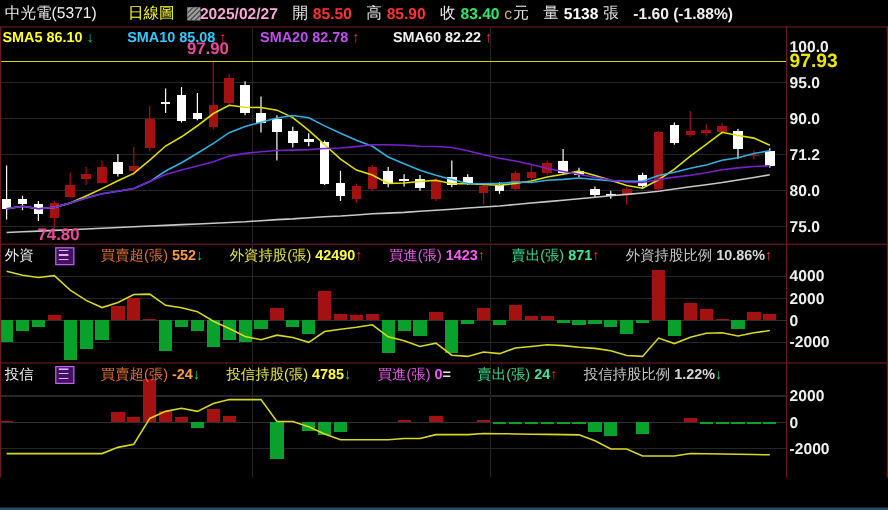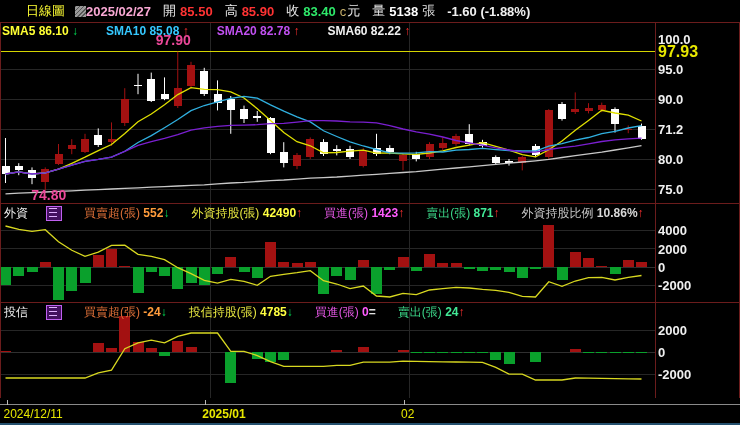--- a/index.html
+++ b/index.html
@@ -55,20 +55,21 @@
   .xlab.bold{font-weight:bold;}
   #bottomedge{position:absolute;left:0;top:423px;width:740px;height:2px;background:#24506e;}
   .lborder{position:absolute;left:0;top:22px;width:1px;height:376px;background:#6b1c1c;z-index:4;}
 </style>
 </head>
 <body>
 
 <div id="app">
 
   <div id="titlebar">
+    <span class="t-name">中光電(5371)</span>
     <span class="t-type">日線圖</span>
     <span class="t-styleicon"></span>
     <span class="t-date">2025/02/27</span>
     <span class="t-lab">開</span>
     <span class="t-open">85.50</span>
     <span class="t-lab">高</span>
     <span class="t-high">85.90</span>
     <span class="t-lab">收</span>
     <span class="t-close">83.40</span>
     <span class="t-flag">c</span>
@@ -289,20 +290,21 @@
   </div>
 
   <div id="trust-zone" class="chartzone">
     <div class="phead" id="trust-head">
       <span class="p-name">投信</span>
       <span class="legend-icon"></span>
     <span class="lg-item"><span class="lab" style="color:#e07038">買賣超(張)</span> <span style="color:#ff9c3c">-24</span><span class="arr-down">↓</span></span>
         <span class="lg-item"><span class="lab" style="color:#e8e840">投信持股(張)</span> <span style="color:#ffff40">4785</span><span class="arr-down">↓</span></span>
         <span class="lg-item"><span class="lab" style="color:#e858e8">買進(張)</span> <span style="color:#ff5cff">0</span><span class="arr-eq">=</span></span>
         <span class="lg-item"><span class="lab" style="color:#3cd98a">賣出(張)</span> <span style="color:#42e896">24</span><span class="arr-up">↑</span></span>
+        <span class="lg-item"><span class="lab" style="color:#c8c8c8">投信持股比例</span> <span style="color:#d8d8d8">1.22%</span><span class="arr-down">↓</span></span>
       </div>
     <svg id="trust-svg" class="plot-svg" width="656" height="95">
         <line x1="0" y1="27" x2="656" y2="27" stroke="#262626" shape-rendering="crispEdges"></line>
         <line x1="0" y1="49" x2="656" y2="49" stroke="#303030" shape-rendering="crispEdges"></line>
         <line x1="0" y1="71" x2="656" y2="71" stroke="#262626" shape-rendering="crispEdges"></line>
         <line x1="210.25" y1="0" x2="210.25" y2="99" stroke="#262626" shape-rendering="crispEdges"></line>
         <line x1="409" y1="0" x2="409" y2="99" stroke="#262626" shape-rendering="crispEdges"></line>
         <rect x="0" y="48" width="11" height="1" fill="#a31111" shape-rendering="crispEdges"></rect>
         <rect x="92.75" y="40.2" width="11" height="8.799999999999999" fill="#a31111" shape-rendering="crispEdges"></rect>
         <rect x="106" y="44.6" width="11" height="4.3999999999999995" fill="#a31111" shape-rendering="crispEdges"></rect>
@@ -336,27 +338,18 @@
         <rect x="636" y="49" width="11" height="1" fill="#0aa02c" shape-rendering="crispEdges"></rect>
         <polyline points="5.5,75.0 18.8,75.0 32.0,75.0 45.3,75.0 58.5,75.0 71.8,75.0 85.0,75.0 98.3,69.8 111.5,67.2 124.8,45.7 138.0,39.8 151.3,37.2 164.5,39.8 177.8,33.3 191.0,30.0 204.3,30.0 217.5,30.0 230.8,48.3 244.0,48.3 257.3,52.6 270.5,58.7 283.8,63.4 297.0,63.4 310.3,63.4 323.5,63.4 336.8,62.4 350.0,62.4 363.3,59.2 376.5,59.2 389.8,59.2 403.0,58.2 416.3,58.4 429.5,58.6 442.8,58.8 456.0,59.0 469.3,59.2 482.5,59.4 495.8,64.3 509.0,71.1 522.3,71.1 535.5,77.0 548.8,77.0 562.0,77.0 575.3,75.0 588.5,75.2 601.8,75.4 615.0,75.6 628.3,75.8 641.5,76.0" fill="none" stroke="#d8d820" stroke-width="1.3"></polyline>
       </svg>
     <div class="axis-col" id="trust-axis">
         <div class="axis-lab" style="top: 27px;">2000</div>
         <div class="axis-lab" style="top: 49px;">0</div>
         <div class="axis-lab" style="top: 71px;">-2000</div>
       </div>
   </div>
 
-  <div id="xaxis">
-    <div class="axline"></div>
-  <div class="xtick" style="left: 6.5px;"></div>
-      <div class="xlab" style="left: 3.5px;">2024/12/11</div>
-      <div class="xtick" style="left: 205.25px;"></div>
-      <div class="xlab bold" style="left: 202.25px;">2025/01</div>
-      <div class="xtick" style="left: 404px;"></div>
-      <div class="xlab" style="left: 401px;">02</div>
-    </div>
 
   <div class="lborder"></div>
   <div class="vsep" style="left:655px"></div>
   <div class="vsep" style="left:739px"></div>
   <div id="bottomedge"></div>
 </div>
 
 </body></html>

